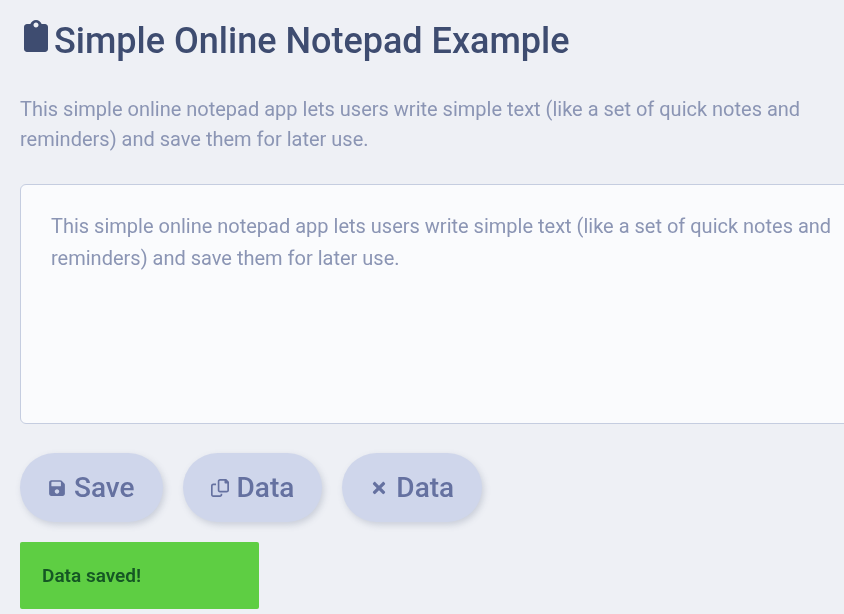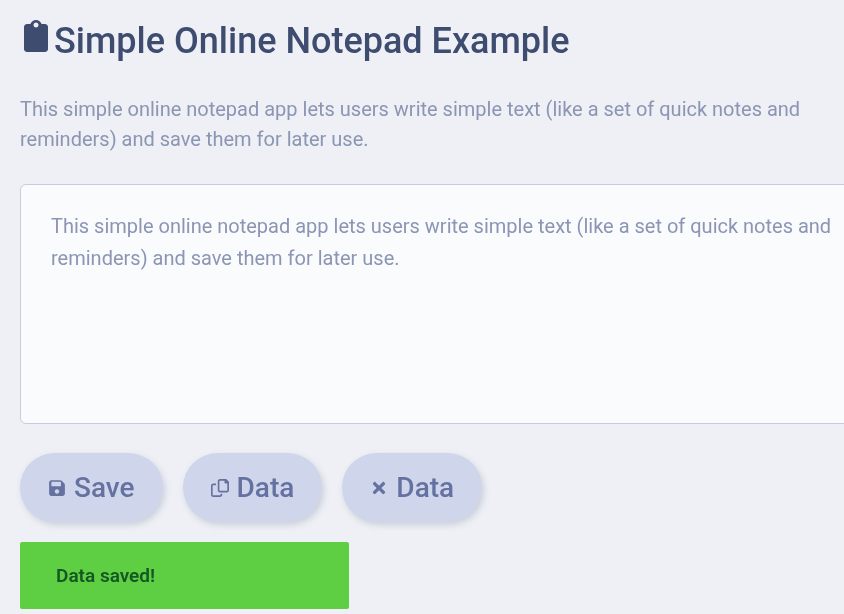--- a/index.html
+++ b/index.html
@@ -73,24 +73,24 @@
       font-family: inherit;
     }
     .btn svg {
       width: 18px;
       height: 18px;
       fill: #6571a0;
     }
     .status-box {
       background: #5ece43;
       color: #155724;
-      padding: 22px 36px;
+      padding: 22px 22px;
       font-size: 19px;
       font-weight: 600;
-      width: 329px;
+      width: 239px;
       border-radius: 2px;
     }
   </style>
 </head>
 <body>
 
 
 
 <div class="title-row">
   <span class="title-icon">

